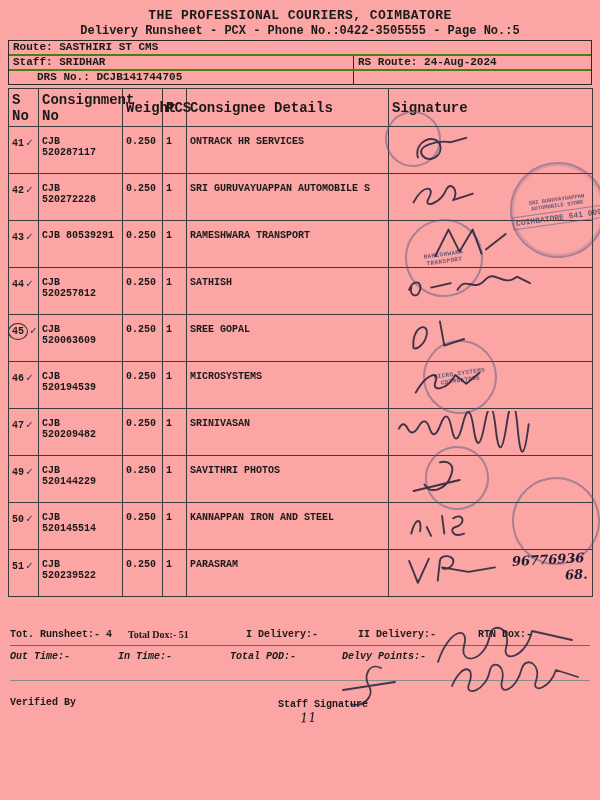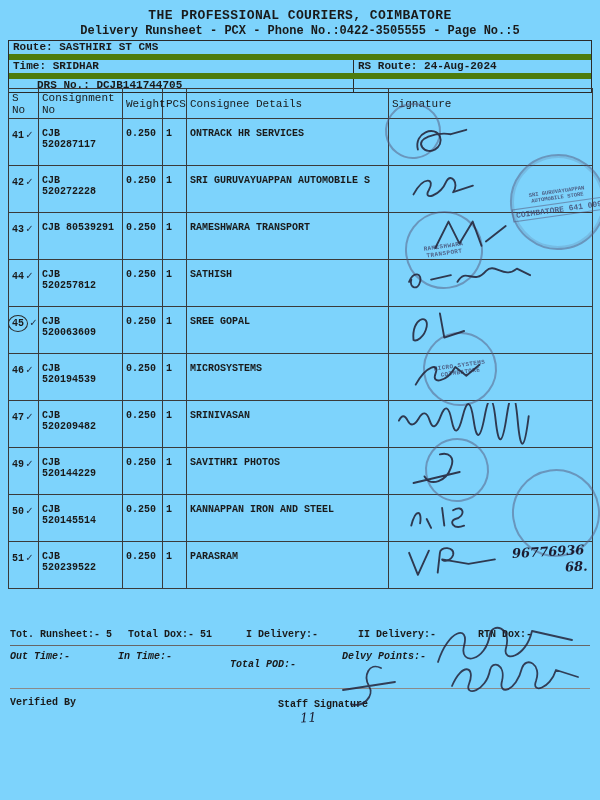--- a/index.html
+++ b/index.html
@@ -1,27 +1,27 @@
 <!DOCTYPE html>
 <html><head>
 <meta charset="utf-8">
 <style>
   *{box-sizing:border-box;}
   html,body{margin:0;padding:0;background:#d9d9d5;}
-  .page{position:relative;width:600px;height:800px;margin:0 auto;background:#7dd3fc;
+  .page{position:relative;width:600px;height:800px;margin:0 auto;background:#fca5a5;
         font-family:"Liberation Mono","DejaVu Sans Mono",monospace;color:#1a1a1a;overflow:hidden;}
   .title{position:absolute;top:8px;left:0;right:0;text-align:center;font-size:13px;font-weight:bold;letter-spacing:.4px;}
   .subtitle{position:absolute;top:24px;left:0;right:0;text-align:center;font-size:12px;font-weight:bold;}
   .info-box{position:absolute;top:40px;left:8px;width:584px;border:1px solid #2a2a2a;font-size:11px;font-weight:bold;}
-  .info-row{display:flex;border-bottom:6px solid #4d7c0f;}
+  .info-row{display:flex;border-bottom:2px solid #4d7c0f;}
   .info-row:last-child{border-bottom:0;margin-left:24px;}
   .cell-l{flex:1;padding:0 4px;line-height:13px;white-space:nowrap;}
   .cell-r{width:238px;border-left:1px solid #2a2a2a;padding:0 4px;line-height:13px;white-space:nowrap;}
   table.runsheet{position:absolute;top:88px;left:8px;width:584px;border-collapse:collapse;table-layout:fixed;}
-  .runsheet th{border:1px solid #3a3a3a;padding:3px 3px 2px;text-align:left;font-size:11px;font-weight:normal;}
+  .runsheet th{border:1px solid #3a3a3a;padding:3px 3px 2px;text-align:left;font-size:14px;font-weight:bold;}
   .runsheet td{border:1px solid #3a3a3a;padding:9px 3px 0;vertical-align:top;height:47px;position:relative;
                font-size:10px;font-weight:bold;overflow:visible;}
   .sno-wrap{white-space:nowrap;}
   .circled{display:inline-block;border:1.5px solid #2b2b2b;border-radius:50%;padding:2px 3px;margin:-3px 0 0 -4px;}
   .check{color:#1f2a3f;font-size:11px;margin-left:2px;}
   .sig-svg{position:absolute;top:2px;z-index:3;}
   .sig-svg path{fill:none;stroke:#232338;stroke-width:1.7;stroke-linecap:round;stroke-linejoin:round;opacity:.88;}
   .stamp{position:absolute;border:2px solid rgba(86,90,125,.5);border-radius:50%;display:flex;flex-direction:column;
          align-items:center;justify-content:center;text-align:center;color:rgba(66,70,108,.8);z-index:2;
          transform:rotate(-8deg);padding:4px;}
@@ -52,21 +52,21 @@
 
   <div class="info-box">
     <div class="info-row">
       <div class="cell-l">
         <span>Route:</span>
         <span>SASTHIRI ST CMS</span>
       </div>
     </div>
     <div class="info-row">
       <div class="cell-l">
-        <span>Time:</span>
+        <span>Staff:</span>
         <span>SRIDHAR</span>
       </div>
       <div class="cell-r">
         <span>RS Route:</span>
         <span>24-Aug-2024</span>
       </div>
     </div>
     <div class="info-row">
       <div class="cell-l">
         <span>DRS No.:</span>
@@ -229,30 +229,30 @@
               <path d="M6,8 L14,28 L24,6 M32,26 L34,8 C34,2 48,2 46,10 C44,16 36,16 36,14 L60,18 L84,14"></path>
             </svg>
             <span class="hand-note" style="right: 8px; top: 2px;">96776936</span>
             <span class="hand-note" style="right: 4px; top: 17px;">68.</span>
           </td>
         </tr>
       </tbody>
   </table>
 
   <div class="footer-line totals" id="totals-line">
-      <span style="width: 118px;">Tot. Runsheet:- 5</span>
-      <span style="width: 118px;">Total Dox:- 51</span>
+      <span style="width: 118px;">Tot. Runsheet:- 4</span>
+      <span style="width: 118px; font-family: Liberation Serif, serif;">Total Dox:- 51</span>
       <span style="width: 112px;">I Delivery:-</span>
       <span style="width: 120px;">II Delivery:-</span>
       <span>RTN Dox:-</span>
     </div>
   <div class="footer-line times" id="times-line">
       <span style="width: 108px;">Out Time:-</span>
       <span style="width: 112px;">In Time:-</span>
-      <span style="width: 112px; margin-top: 8px;">Total POD:-</span>
+      <span style="width: 112px;">Total POD:-</span>
       <span>Delvy Points:-</span>
     </div>
 
 
   <div class="footer-line verified">
     <span>Verified By</span>
     <span class="staffsig">Staff Signature</span>
   </div>
 
   <svg class="hand-svg" style="left:335px;top:660px" width="80" height="52" viewBox="0 0 80 52">

